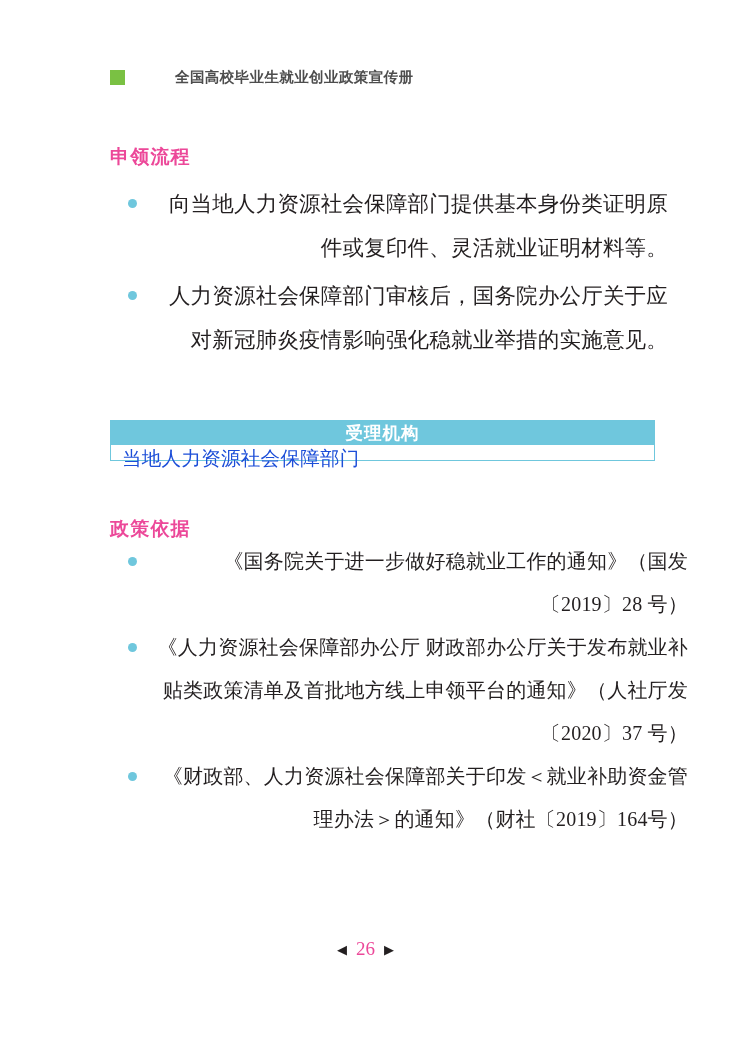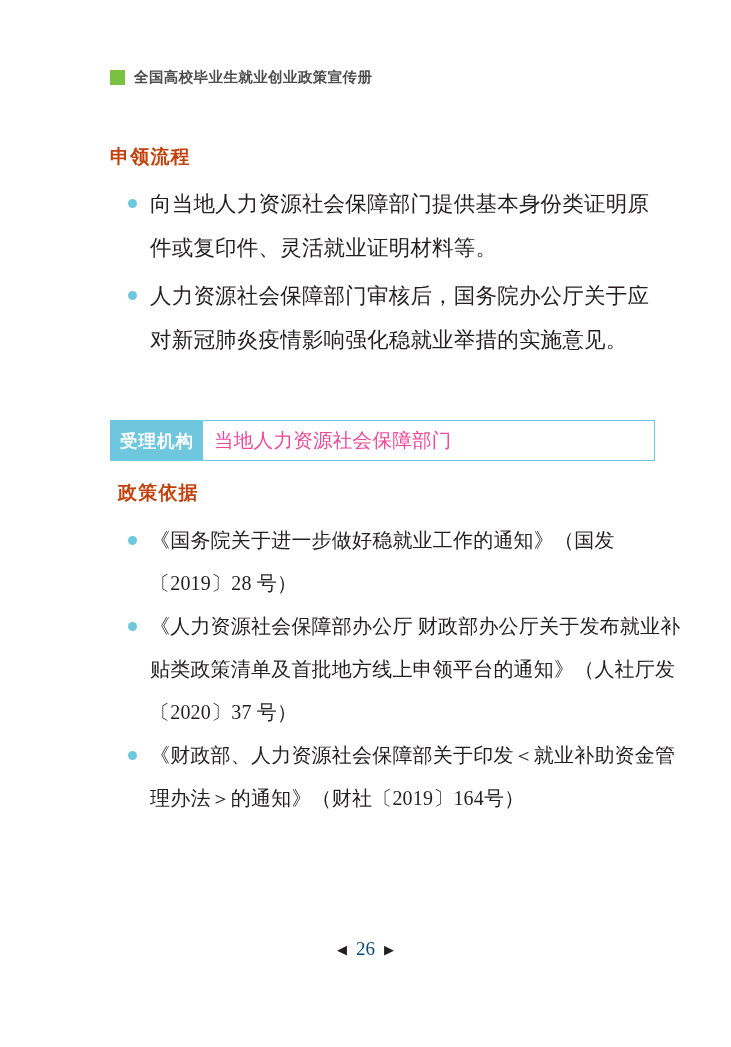--- a/index.html
+++ b/index.html
@@ -38,33 +38,34 @@
     margin-right: 9px;
     flex: 0 0 auto;
   }
   .header-title {
     font-family: "Liberation Sans", sans-serif;
     font-size: 14.5px;
     font-weight: bold;
     color: #4d4d4d;
     letter-spacing: 0.4px;
     white-space: nowrap;
+    margin-left: 41px;
   }
 
   
   .section-heading {
     position: absolute;
     font-family: Liberation Sans, sans-serif;
     font-size: 19px;
     font-weight: bold;
-    color: #c2410c;
+    color: #ec4899;
     letter-spacing: 1.2px;
   }
   #h-apply { left: 110px; top: 144px; }
-  #h-policy { left: 110px; top: 480px; margin-left: 8px; }
+  #h-policy { left: 110px; top: 516px; }
 
   
   .list {
     position: absolute;
   }
   .list-item {
     display: flex;
     align-items: flex-start;
     margin-bottom: 4px;
   }
@@ -75,76 +76,78 @@
     background: #6fc7dd;
     flex: 0 0 auto;
     margin-top: 13px;
     margin-right: 13px;
   }
   .item-text {
     font-size: 21px;
     line-height: 36px;
     color: #231f20;
     letter-spacing: 0.2px;
+    text-align: right;
   }
 
   #list-apply {
     left: 128px;
     top: 182px;
     width: 540px;
   }
   #list-apply .item-text {
     font-size: 21.5px;
     line-height: 44px;
   }
   #list-apply .bullet { margin-top: 17px; }
 
   #list-policy {
     left: 128px;
-    top: 519px;
+    top: 540px;
     width: 560px;
   }
   #list-policy .item-text {
     font-size: 20px;
     line-height: 43px;
   }
   #list-policy .bullet { margin-top: 17px; }
   #list-policy .list-item { margin-bottom: 0px; }
 
   
   .agency {
     position: absolute;
     left: 110px;
     top: 420px;
     width: 545px;
     height: 41px;
     display: flex;
     align-items: stretch;
     border: 1px solid #6fc7dd;
     box-sizing: border-box;
+    flex-direction: column;
   }
   .agency-label {
     background: #6fc7dd;
     color: #ffffff;
     font-family: "Liberation Sans", sans-serif;
     font-size: 17.5px;
     font-weight: bold;
     letter-spacing: 1px;
     display: flex;
     align-items: center;
     justify-content: center;
     padding: 0 9px;
     flex: 0 0 auto;
   }
   .agency-value {
     display: flex;
     align-items: center;
     padding-left: 11px;
     font-size: 19.5px;
-    color: #ec4899;
+    color: #1d4ed8;
     letter-spacing: 0.3px;
   }
 
   
   .footer {
     position: absolute;
     left: 0;
     top: 938px;
     width: 731px;
     display: flex;
@@ -153,21 +156,21 @@
     gap: 9px;
   }
   .footer .arrow {
     color: #231f20;
     font-size: 13px;
     line-height: 1;
   }
   .footer .pagenum {
     font-family: "Liberation Serif", serif;
     font-size: 19px;
-    color: #0c4a6e;
+    color: #ec4899;
   }
 </style>
 </head>
 <body>
 
 <div class="page">
 
   <div class="header">
     <div class="header-mark"></div>
     <div class="header-title">全国高校毕业生就业创业政策宣传册</div>

